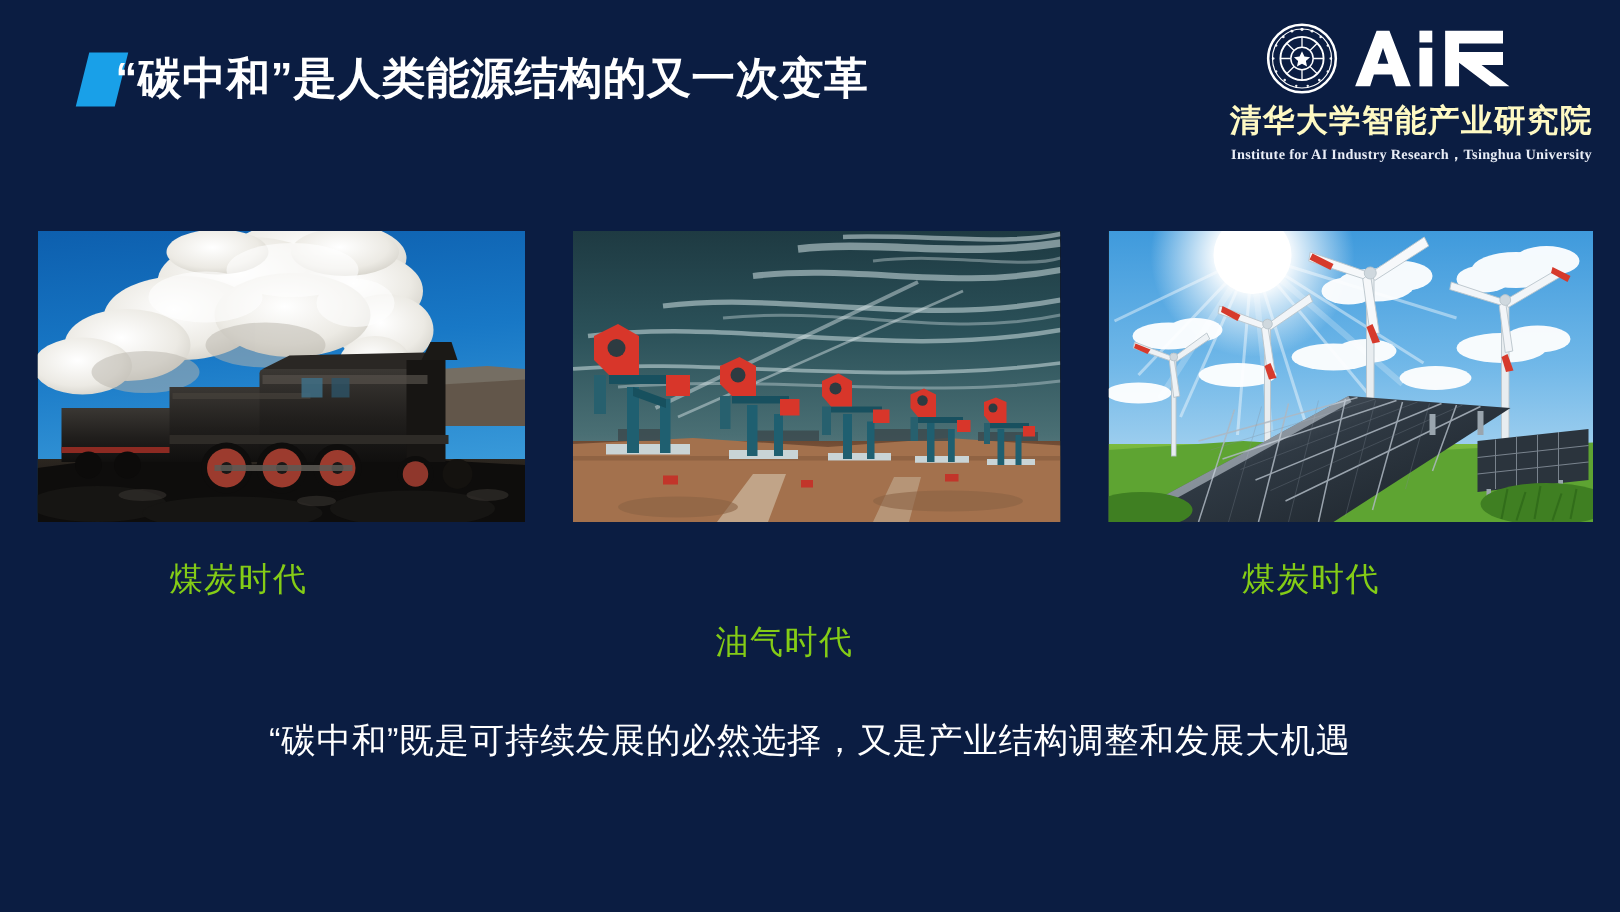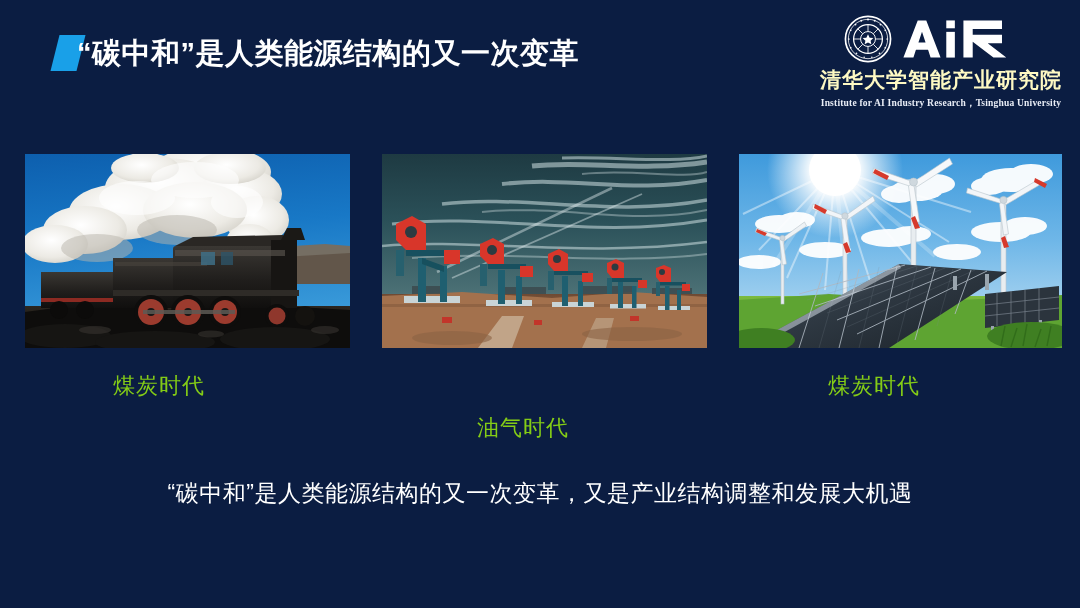--- a/index.html
+++ b/index.html
@@ -589,15 +589,15 @@
         <path d="M296 193 L302 175" fill="none"></path>
         <path d="M308 192 L312 172" fill="none"></path>
       </g>
     </svg>
   </div>
 
   <div class="caption" id="caption-coal">煤炭时代</div>
   <div class="caption" id="caption-oil">油气时代</div>
   <div class="caption" id="caption-carbon">煤炭时代</div>
 
-  <div id="statement">“碳中和”是人类能源结构的又一次变革，又是产业结构调整和发展大机遇</div>
+  <div id="statement">“碳中和”既是可持续发展的必然选择，又是产业结构调整和发展大机遇</div>
 
 </div>
 
 </body></html>

